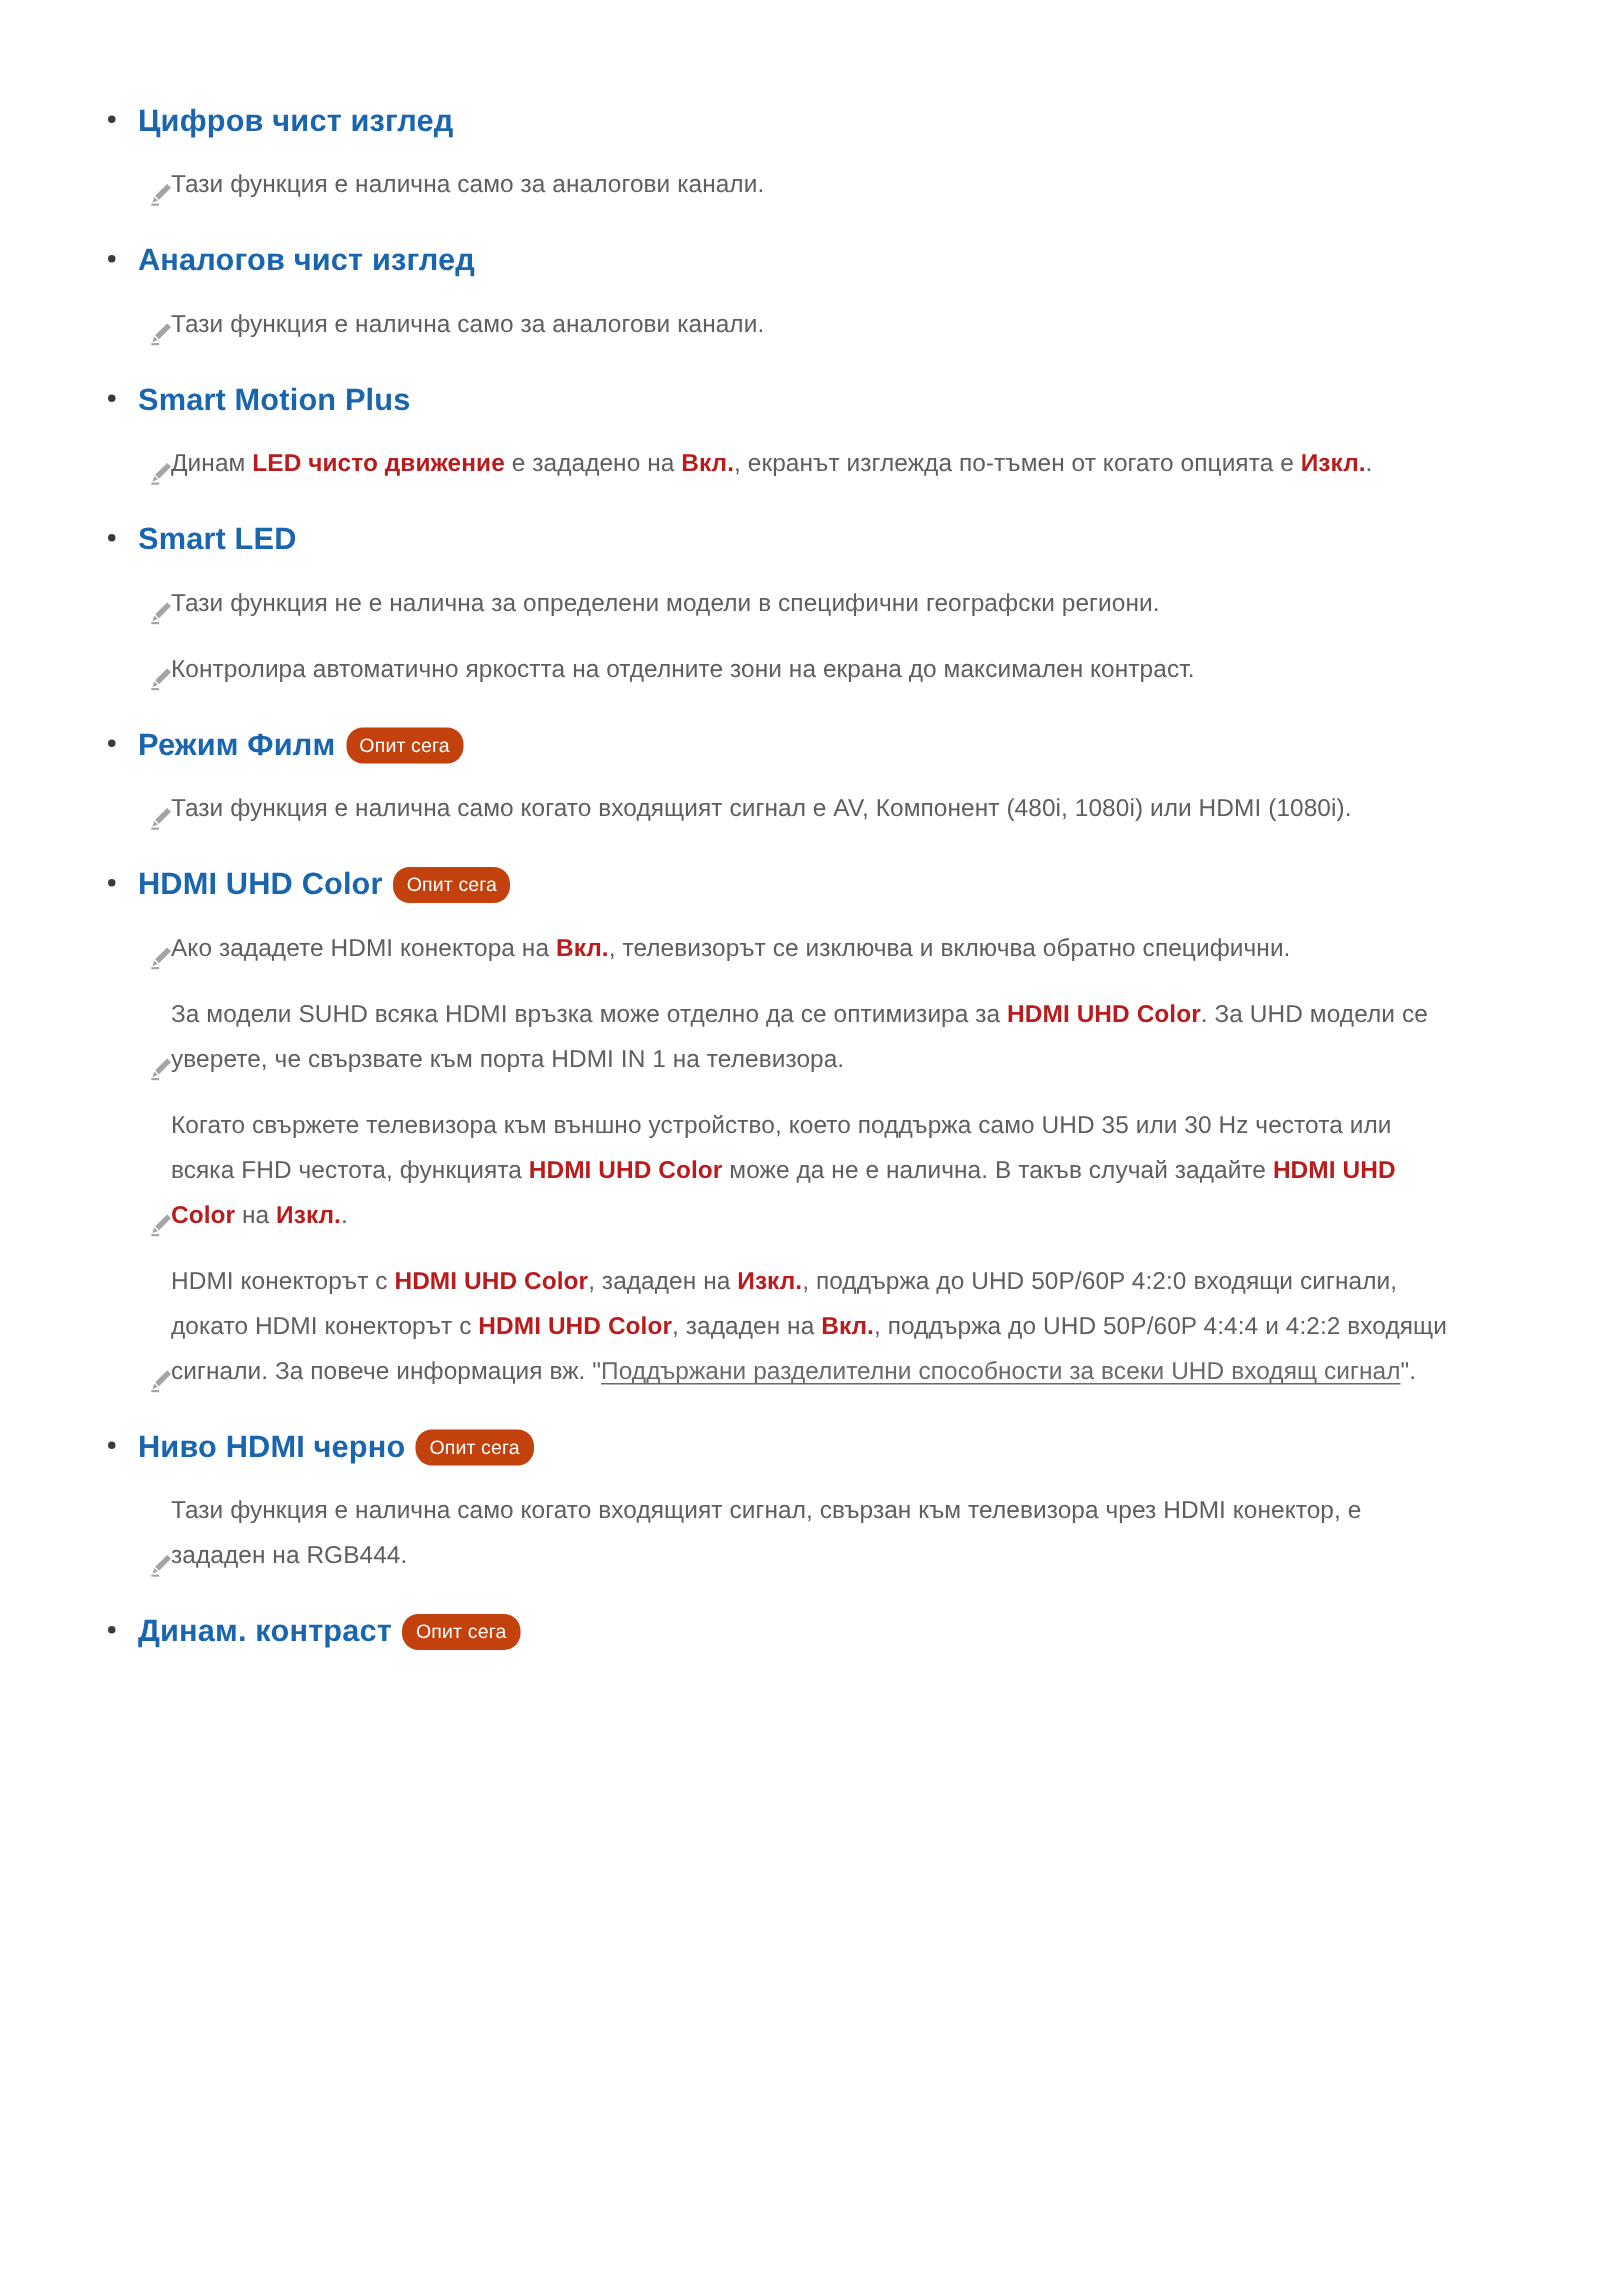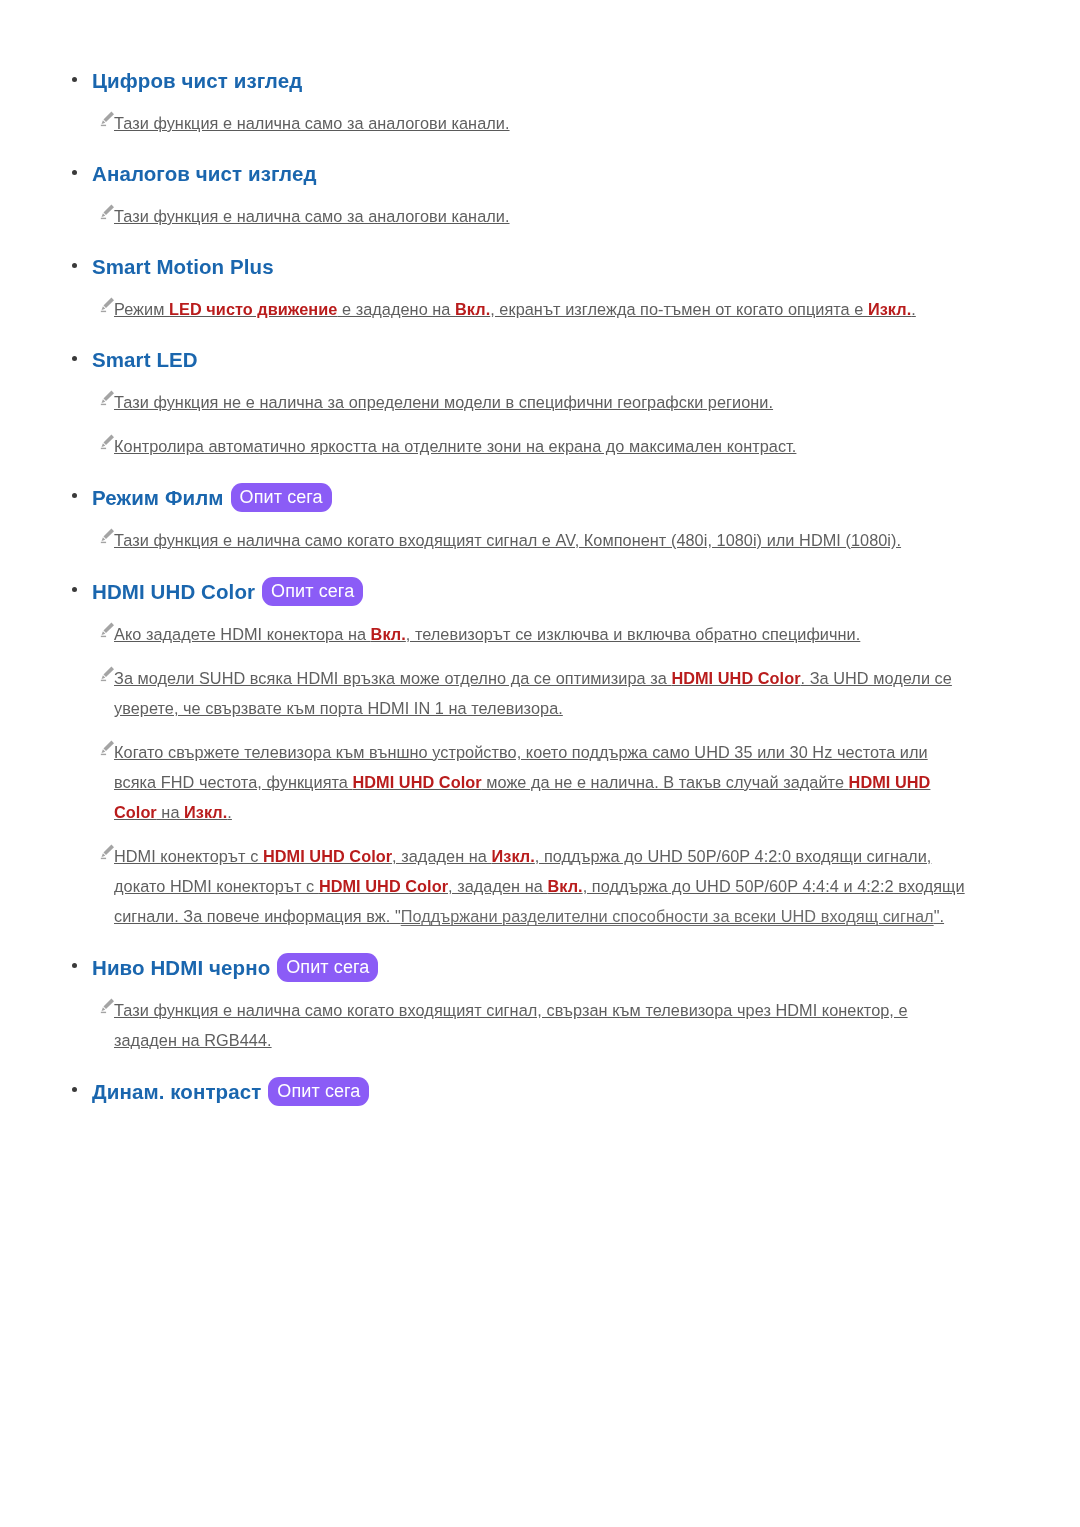--- a/index.html
+++ b/index.html
@@ -59,37 +59,36 @@
   }
   .heading-text .title {
     display: inline;
   }
 
   
   .badge {
     display: inline-block;
     vertical-align: 2px;
     margin-left: 7px;
-    background: #8b5cf6;
+    background: #c2410c;
     color: #ffffff;
-    font-size: 18px;
+    font-size: 13px;
     font-weight: normal;
     line-height: 1;
     padding: 5px 9px 6px 9px;
     border-radius: 11px;
     letter-spacing: 0.1px;
     white-space: nowrap;
   }
 
   
   .note-row {
     display: flex;
-    align-items: flex-start;
+    align-items: flex-end;
     padding: 7px 0 7px 0;
-    text-decoration: underline;
   }
   .note-icon {
     flex: 0 0 auto;
     width: 42px;
     min-width: 42px;
     padding: 3px 0 0 28px;
     box-sizing: border-box;
   }
   .note-icon svg {
     display: block;
@@ -169,21 +168,21 @@
         <div class="note-row">
           <span class="note-icon">
             <svg viewBox="0 0 16 17" xmlns="http://www.w3.org/2000/svg" aria-hidden="true">
               <g fill="#a4a4a4">
                 <path d="M12.2 0.6 L14.9 3.3 L6.4 11.8 L3.7 9.1 Z"></path>
                 <path d="M3.1 9.9 L5.6 12.4 L1.7 13.8 Z"></path>
                 <rect x="0.9" y="14.6" width="5.6" height="1.5"></rect>
               </g>
             </svg>
           </span>
-          <div class="note-text"><span>Режим </span><b>LED чисто движение</b><span> е зададено на </span><b>Вкл.</b><span>, екранът изглежда по-тъмен от когато опцията е </span><b>Изкл.</b><span>.</span></div>
+          <div class="note-text"><span>Динам </span><b>LED чисто движение</b><span> е зададено на </span><b>Вкл.</b><span>, екранът изглежда по-тъмен от когато опцията е </span><b>Изкл.</b><span>.</span></div>
         </div>
       </div>
       <div class="section">
         <div class="heading-row">
           <span class="bullet-dot">
             <i></i>
           </span>
           <div class="heading-text"><span class="title">Smart LED</span></div>
         </div>
         <div class="note-row">

